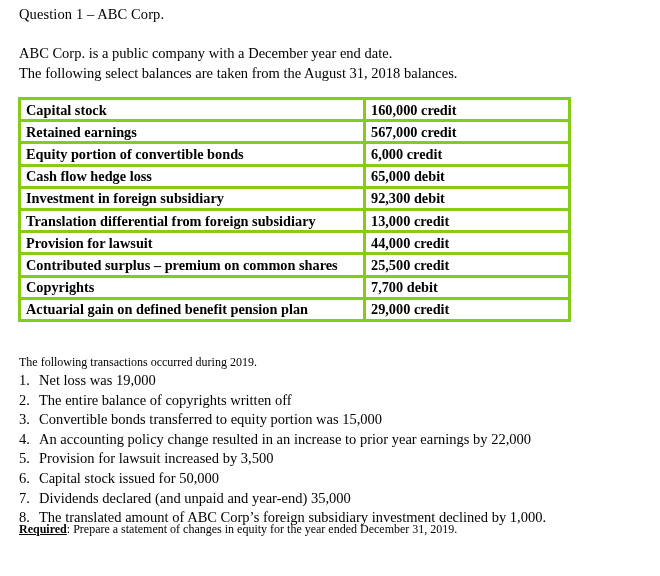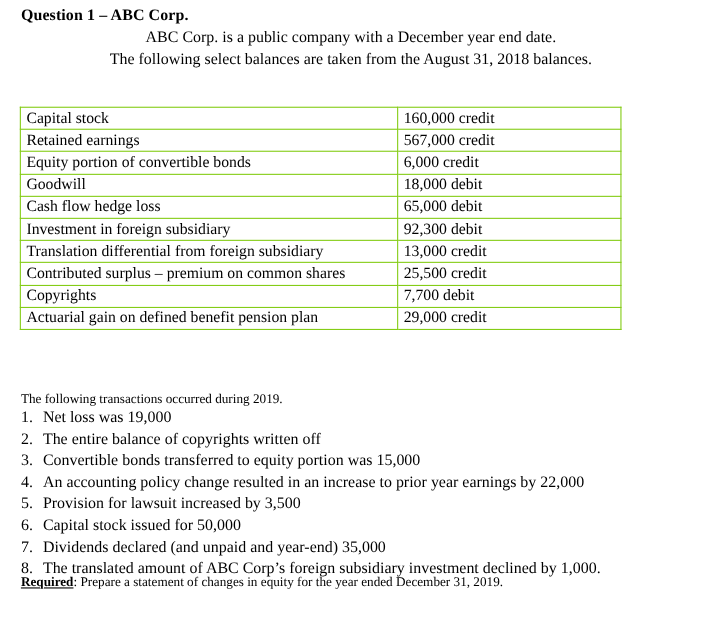--- a/index.html
+++ b/index.html
@@ -20,53 +20,53 @@
     position: relative;
     width: 660px;
     height: 576px;
     overflow: hidden;
   }
   .question-title {
     position: absolute;
     left: 19px;
     top: 6px;
     font-size: 14.5px;
-    font-weight: bold;
+    font-weight: normal;
     letter-spacing: 0.1px;
     white-space: nowrap;
   }
   .intro {
     position: absolute;
     left: 19px;
-    top: 24px;
+    top: 43px;
     width: 600px;
     font-size: 14.5px;
     line-height: 20px;
-    text-align: center;
   }
   .intro .line {
     white-space: nowrap;
   }
   table.balances {
     position: absolute;
     left: 18px;
     top: 97px;
     width: 534px;
     border-collapse: collapse;
     font-size: 14.3px;
     table-layout: fixed;
   }
   table.balances td {
-    border: 1px solid #84cc16;
+    border: 3px solid #84cc16;
     height: 19.2px;
     padding: 0 0 0 5px;
     line-height: 18px;
     vertical-align: middle;
     white-space: nowrap;
     overflow: hidden;
+    font-weight: bold;
   }
   table.balances td.account {
     width: 337px;
   }
   table.balances td.amount {
     width: 197px;
   }
   .transactions-intro {
     position: absolute;
     left: 19px;
@@ -131,34 +131,34 @@
       </tr>
       <tr>
         <td class="account">Retained earnings</td>
         <td class="amount">567,000 credit</td>
       </tr>
       <tr>
         <td class="account">Equity portion of convertible bonds</td>
         <td class="amount">6,000 credit</td>
       </tr>
       <tr>
-        <td class="account">Goodwill</td>
-        <td class="amount">18,000 debit</td>
-      </tr>
-      <tr>
         <td class="account">Cash flow hedge loss</td>
         <td class="amount">65,000 debit</td>
       </tr>
       <tr>
         <td class="account">Investment in foreign subsidiary</td>
         <td class="amount">92,300 debit</td>
       </tr>
       <tr>
         <td class="account">Translation differential from foreign subsidiary</td>
         <td class="amount">13,000 credit</td>
+      </tr>
+      <tr>
+        <td class="account">Provision for lawsuit</td>
+        <td class="amount">44,000 credit</td>
       </tr>
       <tr>
         <td class="account">Contributed surplus – premium on common shares</td>
         <td class="amount">25,500 credit</td>
       </tr>
       <tr>
         <td class="account">Copyrights</td>
         <td class="amount">7,700 debit</td>
       </tr>
       <tr>

